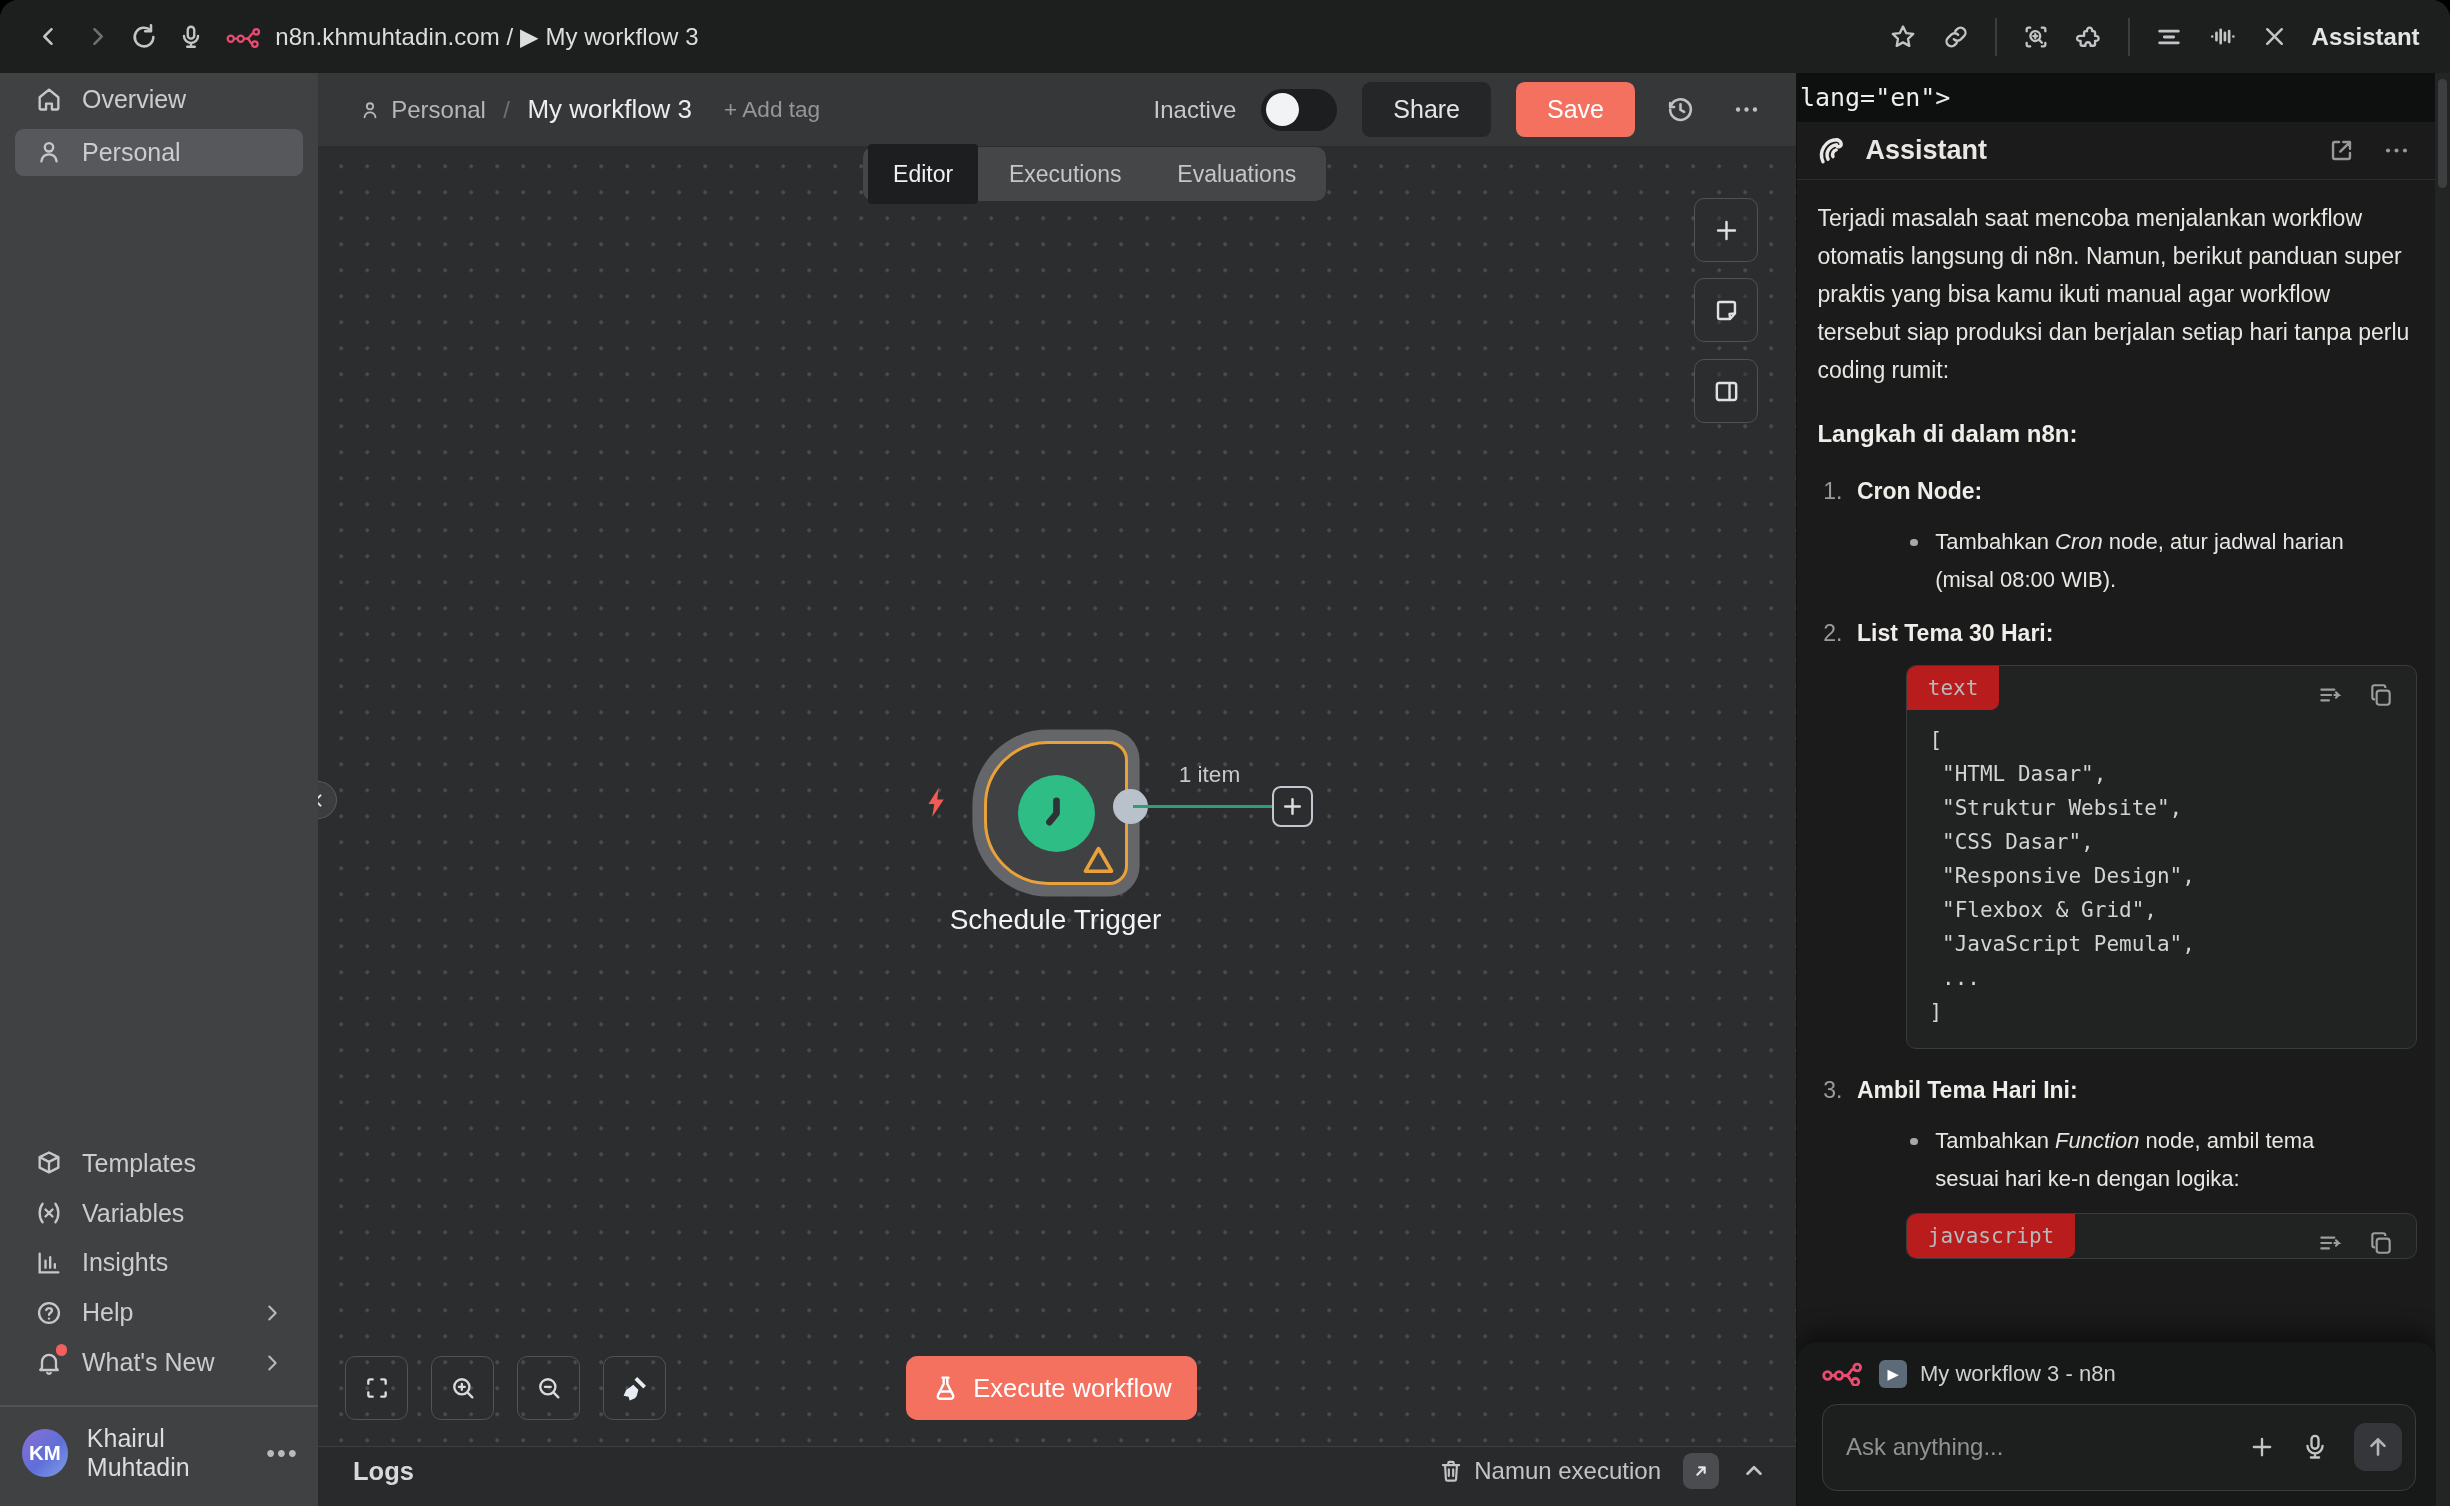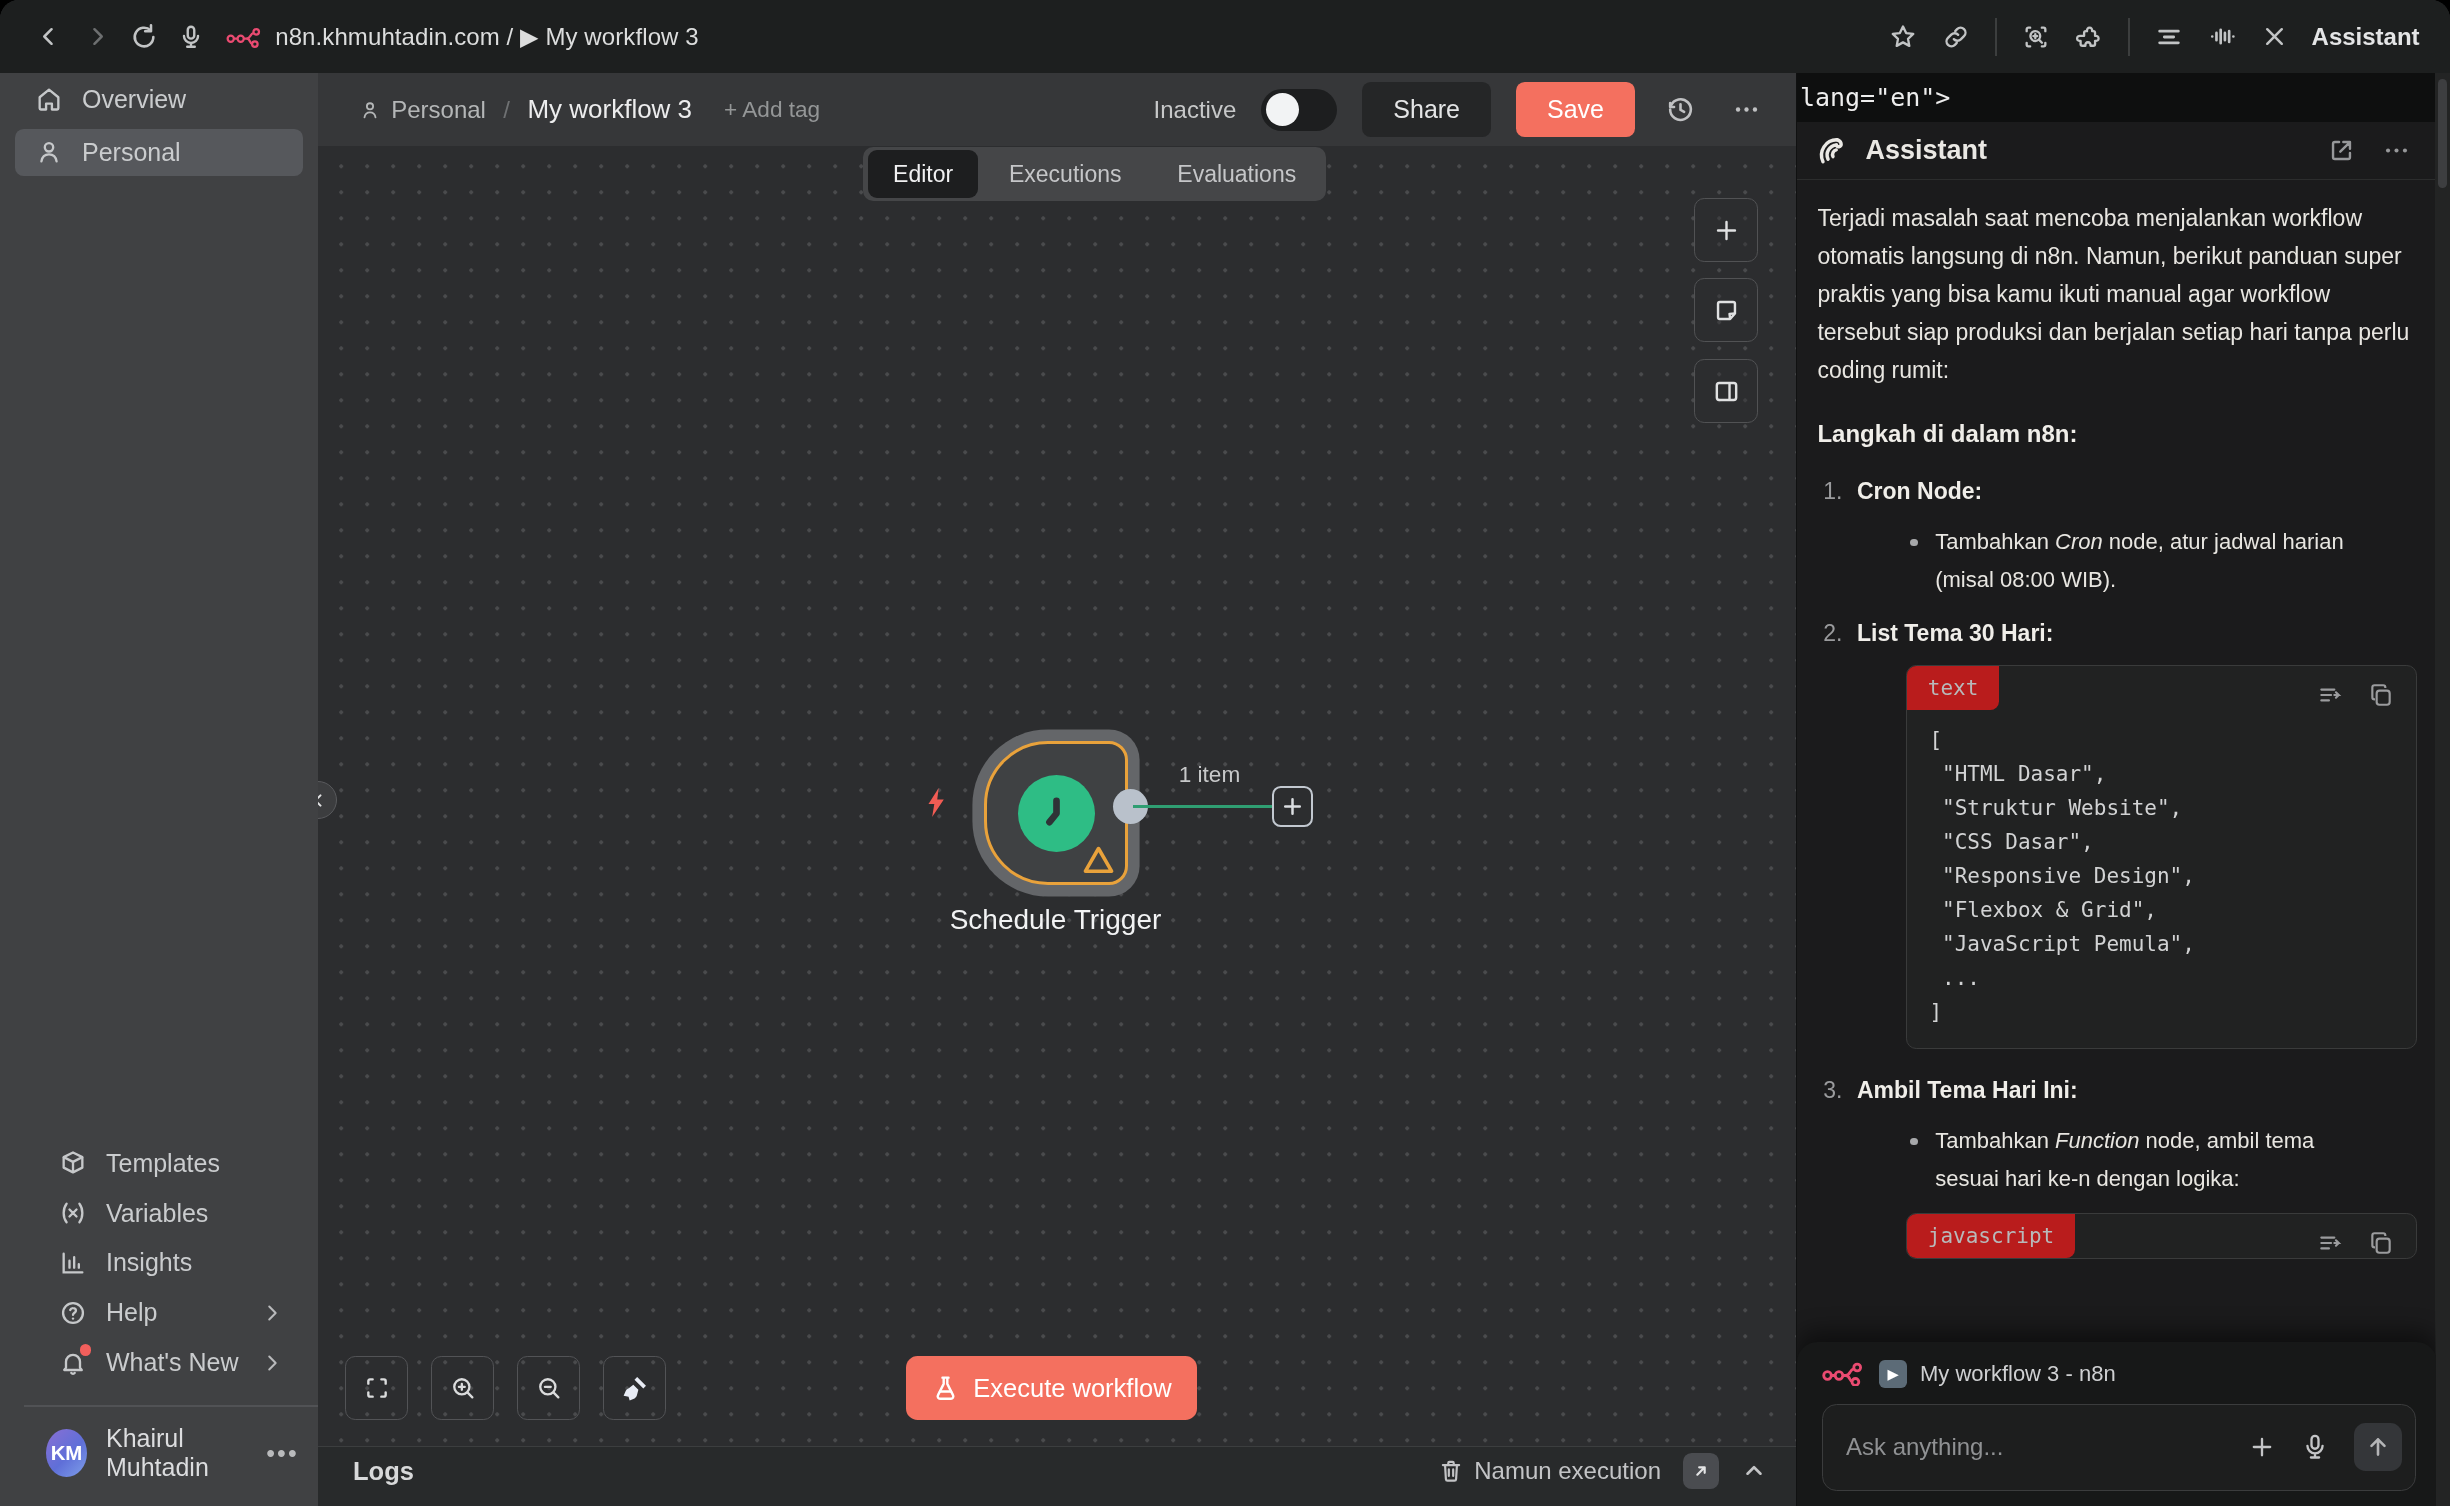--- a/index.html
+++ b/index.html
@@ -23,21 +23,21 @@
   
   #sidebar { position:absolute; left:0; top:73px; width:318px; height:1434px; background:#404143; display:flex; flex-direction:column; z-index:10; }
   #logo-row { display:flex; align-items:center; padding:26px 19px 22px 36px; }
   #brand-name { font-size:28px; font-weight:700; color:#e6e7e8; margin-left:16px; }
   #new-wf-btn { margin-left:auto; width:49px; height:49px; border-radius:10.2px; border:1.5px solid #595b5e; color:#d8d9da; display:flex; align-items:center; justify-content:center; }
   .nav-item { display:flex; align-items:center; height:47px; margin:2.9px 14.6px; padding:0 20.4px; border-radius:8.7px; color:#caccce; font-size:25px; gap:19px; }
   .nav-item.selected { background:#56585c; }
   .nav-item .chev { margin-left:auto; color:#b9babc; }
   .nav-ico { width:28px; height:28px; color:#c6c8ca; position:relative; flex:0 0 auto; }
   .red-dot { position:absolute; right:-4.4px; top:-4.4px; width:11.6px; height:11.6px; border-radius:50%; background:#f25f5c; }
-  #sidebar-bottom { margin-top:auto; padding-bottom:5.8px;margin-left:24px; }
+  #sidebar-bottom { margin-top:auto; padding-bottom:5.8px; }
   #sidebar-divider { height:1.5px; background:#515255; margin:19px 0 0 0; }
   #user-row { display:flex; align-items:center; padding:17.5px 19px 19px 22px; }
   #avatar { width:48px; height:48px; border-radius:50%; background:linear-gradient(135deg,#8a6fd4 0%,#5f6fd8 55%,#7fa0ea 100%); color:#fff; font-size:20.4px; font-weight:700; display:flex; align-items:center; justify-content:center; }
   #user-name { font-size:25px; color:#dcdddf; margin-left:19px; }
   #user-more { margin-left:auto; color:#b9babc; font-size:25px; letter-spacing:2.2px; }
 
   
   #wf-header { position:absolute; left:318px; top:73px; width:1478px; height:73px; background:#363739; display:flex; align-items:center; padding:0 29px 0 41px; z-index:12; }
   #breadcrumb { display:flex; align-items:center; gap:13px; }
   #bc-project { font-size:24px; color:#b4b6b7; display:flex; align-items:center; gap:10.2px; }
@@ -48,21 +48,21 @@
   #inactive-label { font-size:24px; color:#c7c8c9; }
   #toggle { width:76px; height:42px; border-radius:21px; background:#1d1e1f; position:relative; }
   #toggle-knob { position:absolute; left:4.4px; top:4.4px; width:33px; height:33px; border-radius:50%; background:#f2f3f4; }
   .hdr-btn { height:55px; border-radius:8.7px; display:flex; align-items:center; justify-content:center; font-size:25px; padding:0 31px; }
   #share-btn { background:#252627; color:#e4e5e6; }
   #save-btn { background:#f4705f; color:#ffffff; }
   .hdr-ico { color:#c0c1c3; width:41px; display:flex; justify-content:center; }
 
   
   #tabs { position:absolute; left:863px; top:147px; height:54px; background:#454648; border-radius:10.2px; display:flex; align-items:center; padding:5.1px; gap:5.8px; z-index:13; }
-  .tab { font-size:23px; color:#c5c6c8; padding:0 25px; height:48px; display:flex; align-items:center; border-radius:9px; }
+  .tab { font-size:23px; color:#c5c6c8; padding:0 25px; height:60px; display:flex; align-items:center; border-radius:4px; }
   .tab.active { background:#1d1e1f; color:#f0f0f1; }
 
   
   #canvas { position:absolute; left:318px; top:146px; width:1478px; height:1300px; background-color:#2c2d2f;
     background-image:radial-gradient(#4a4b4d 1.9px, transparent 2px); background-size:26px 26px; background-position:10.2px 7.3px; overflow:hidden;padding-left:32px; }
   #collapse-btn { position:absolute; left:-19px; top:635px; width:38px; height:38px; border-radius:50%; background:#3c3d3f; border:1.5px solid #595a5d; color:#e2e3e4; display:flex; align-items:center; justify-content:center; z-index:5; }
   .cv-btn { position:absolute; left:1376px; width:64px; height:64px; border-radius:10.2px; border:1.5px solid #515254; color:#e0e1e2; display:flex; align-items:center; justify-content:center; background:rgba(44,45,47,.4); }
 
   
   #node-box { position:absolute; left:666px; top:595px; width:144px; height:144px; background:#3f4143; border:3.6px solid #e9a23b; border-radius:64px 19px 19px 64px; box-shadow:0 0 0 11.6px #646669; display:flex; align-items:center; justify-content:center; }

